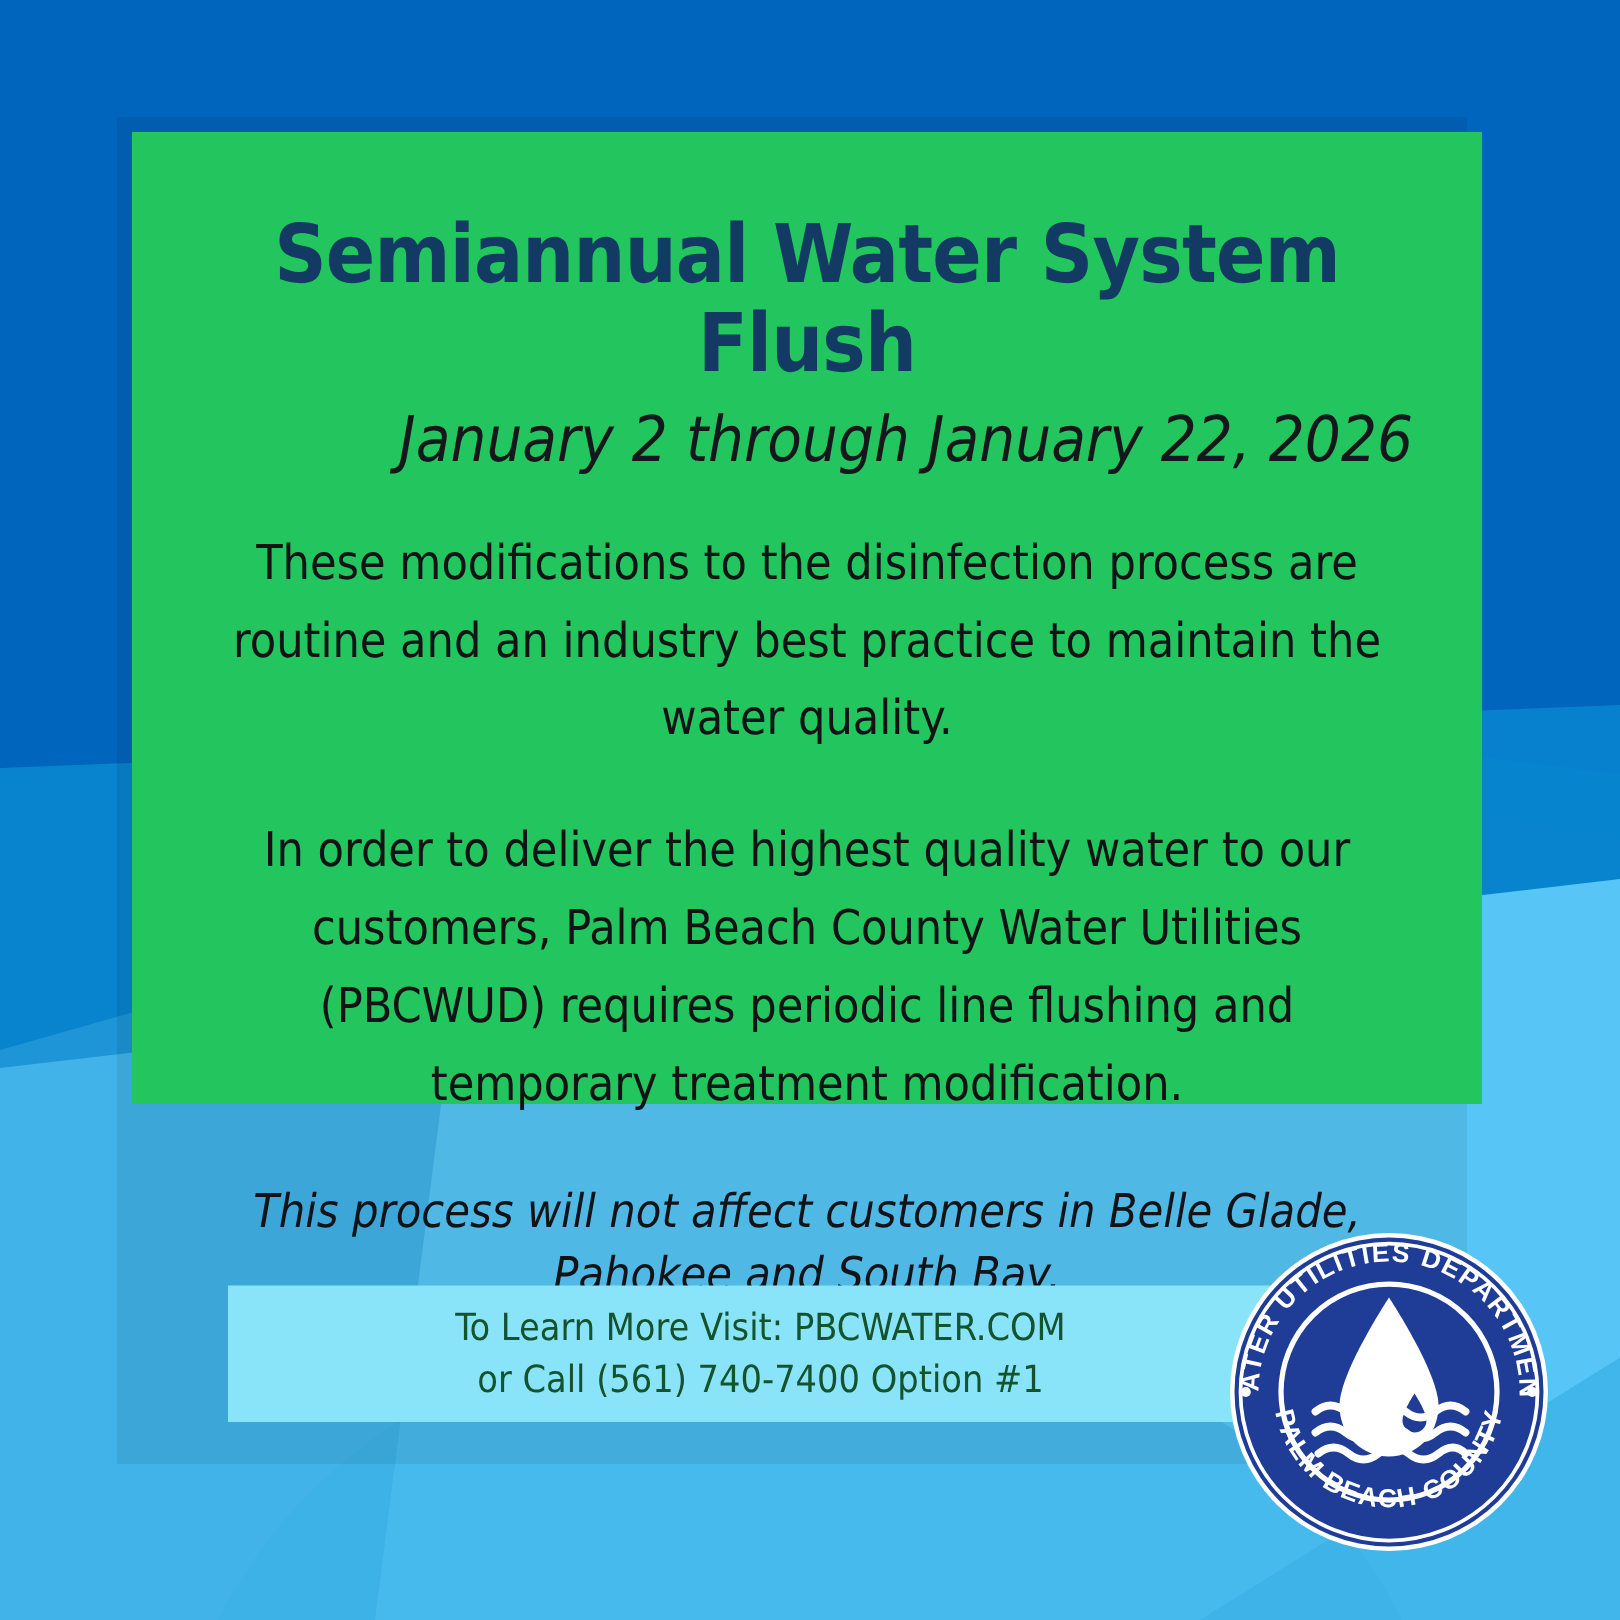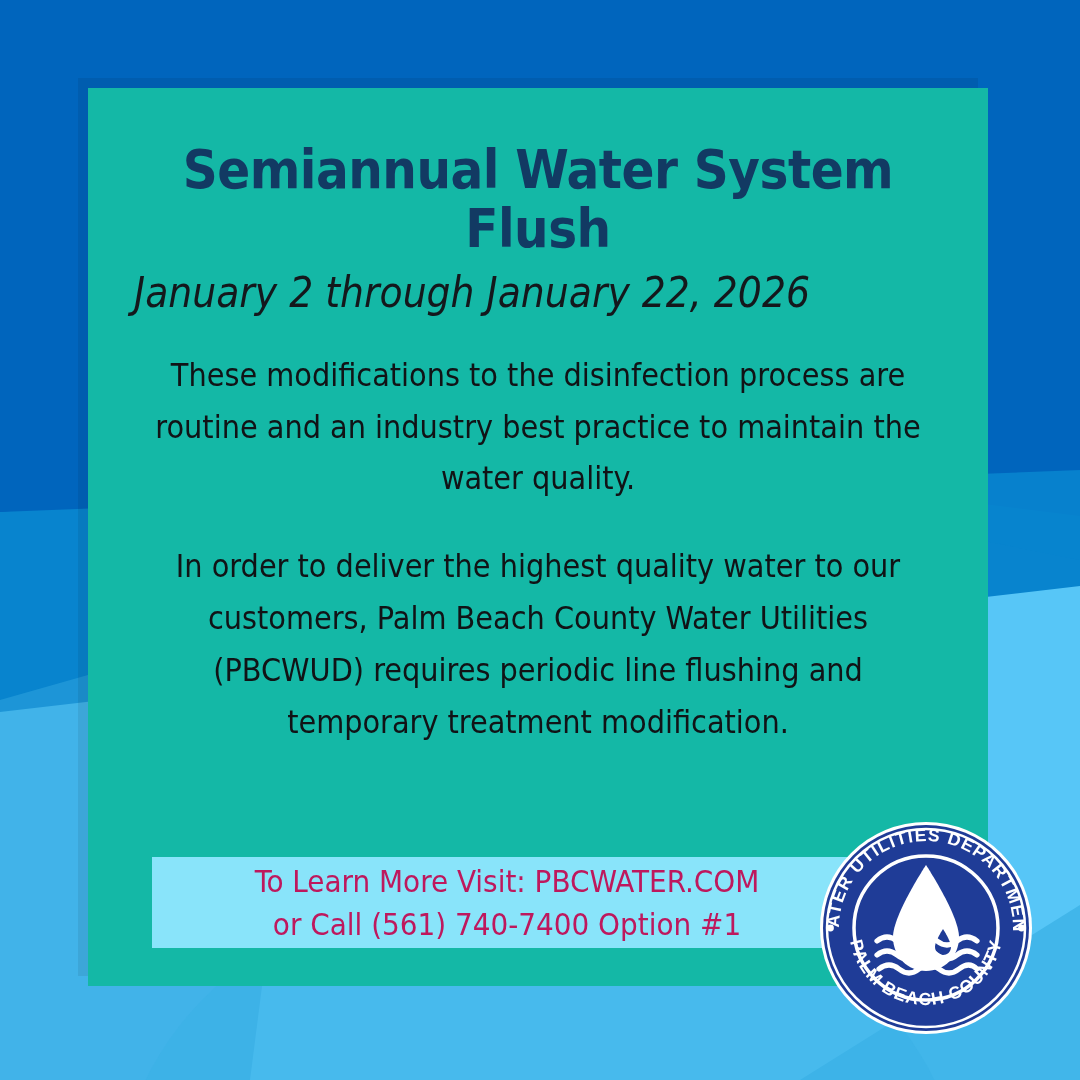--- a/index.html
+++ b/index.html
@@ -30,40 +30,40 @@
     width: 1080px;
     height: 1080px;
   }
 
   
   .card {
     position: absolute;
     left: 88px;
     top: 88px;
     width: 900px;
-    height: 898px;
-    background: #14b8a6;
+    height: 648px;
+    background: #22c55e;
     box-sizing: border-box;
     padding: 52px 46px 0 46px;
     z-index: 5;
   }
 
   .title {
     margin: 0;
     text-align: center;
     font-size: 54px;
     line-height: 1.1;
     font-weight: 700;
     color: #123A63;
     letter-spacing: -0.5px;
   }
 
   .subtitle {
     margin: 10px 0 0 0;
-    text-align: left;
+    text-align: right;
     font-size: 42px;
     line-height: 1.12;
     font-style: italic;
     font-weight: 400;
     color: #14181C;
   }
 
   .body-para {
     margin: 36px 0 0 0;
     text-align: center;
@@ -94,23 +94,23 @@
     width: 710px;
     height: 91px;
     background: #89E4FA;
     display: flex;
     flex-direction: column;
     align-items: center;
     justify-content: center;
     z-index: 7;
   }
   .contact-line {
-    font-size: 31px;
+    font-size: 25px;
     line-height: 1.38;
-    color: #be185d;
+    color: #14532d;
     text-align: center;
     white-space: nowrap;
   }
 
   
   .seal {
     position: absolute;
     left: 817px;
     top: 819px;
     width: 218px;
@@ -147,20 +147,21 @@
   <div class="card">
 
     <h1 class="title">Semiannual Water System Flush</h1>
 
     <h2 class="subtitle">January 2 through January 22, 2026</h2>
 
     <p class="body-para second">These modifications to the disinfection process are routine and an industry best practice to maintain the water quality.</p>
 
     <p class="body-para first">In order to deliver the highest quality water to our customers, Palm Beach County Water Utilities (PBCWUD) requires periodic line flushing and temporary treatment modification.</p>
 
+    <p class="note-para">This process will not affect customers in Belle Glade, Pahokee and South Bay.</p>
   </div>
 
   <div class="contact-bar">
     <div class="contact-line">To Learn More Visit: PBCWATER.COM</div>
     <div class="contact-line">or Call (561) 740-7400 Option #1</div>
   </div>
 
   <div class="seal">
     <svg viewBox="0 0 218 218" aria-hidden="true">
       <defs>

